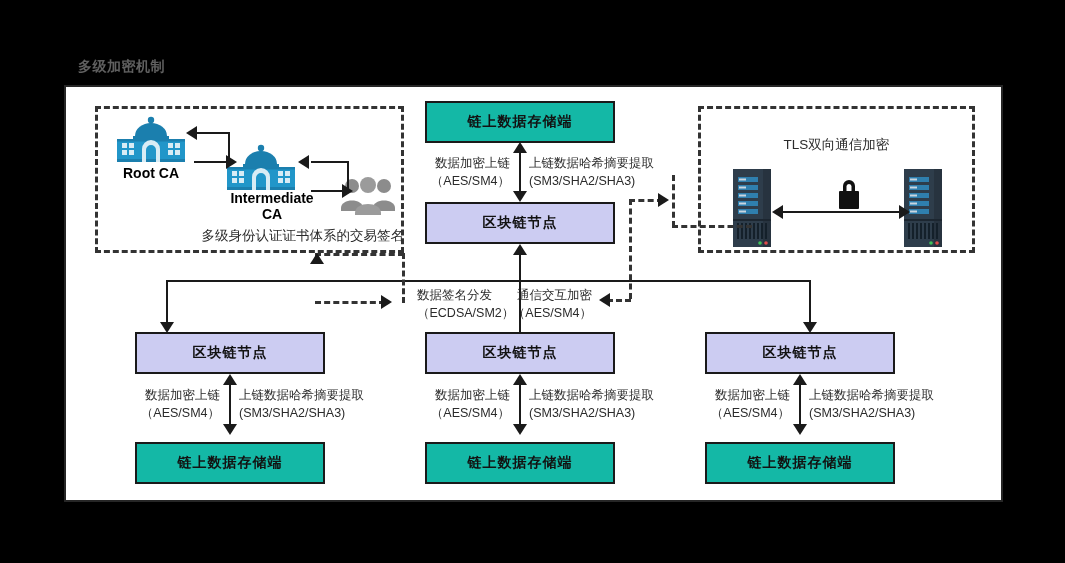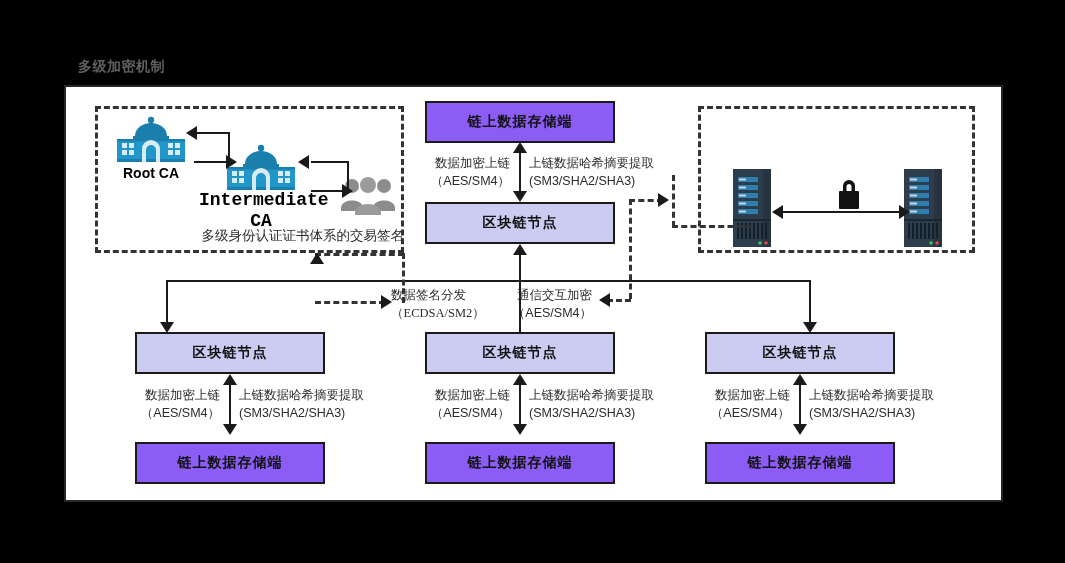--- a/index.html
+++ b/index.html
@@ -22,21 +22,21 @@
 
   
   .dashbox{
     position:absolute;border:3px dashed #333333;box-sizing:border-box;background:transparent;
   }
   .nodebox{
     position:absolute;box-sizing:border-box;border:2px solid #1a1a1a;
     display:flex;align-items:center;justify-content:center;
     font-size:14px;font-weight:bold;color:#121212;letter-spacing:1px;
   }
-  .nodebox.store{background:#8b5cf6;}
+  .nodebox.store{background:#14b8a6;}
   .nodebox.node{background:#ccccf2;}
 
   .cap{
     position:absolute;font-size:12.5px;color:#2b2b2b;line-height:1.45;
     white-space:nowrap;
   }
   .cap.right{text-align:right;}
 
   .vline,.hline{position:absolute;background:#1a1a1a;}
   .vline{width:2px;}
@@ -114,21 +114,21 @@
             <rect x="15" y="26" width="5" height="5"></rect>
           <rect x="8" y="33" width="5" height="5"></rect>
             <rect x="15" y="33" width="5" height="5"></rect>
           <rect x="54" y="26" width="5" height="5"></rect>
             <rect x="61" y="26" width="5" height="5"></rect>
           <rect x="54" y="33" width="5" height="5"></rect>
             <rect x="61" y="33" width="5" height="5"></rect>
         </g>
       </svg>
     </div>
-    <div class="icon-label" style="left:133px;top:103px;width:124px;font-size:18px;font-family:Liberation Mono, monospace;">
+    <div class="icon-label" style="left:144px;top:103px;width:124px;font-size:14px;">
       <div>Intermediate</div>
       <div>CA</div>
     </div>
 
     <div class="icon-wrap" style="left:274px;top:90px;">
       <svg width="56" height="38" viewBox="0 0 56 38">
         <circle cx="12" cy="9" r="7" fill="#8c8c8c"></circle>
         <path d="M1 31 C1 21 23 21 23 31 L23 34 L1 34 Z" fill="#8c8c8c"></path>
         <circle cx="44" cy="9" r="7" fill="#8c8c8c"></circle>
         <path d="M33 31 C33 21 55 21 55 31 L55 34 L33 34 Z" fill="#8c8c8c"></path>
@@ -145,20 +145,21 @@
 
     <div class="hline" style="left:245px;top:74px;width:38px;"></div>
     <div class="vline" style="left:281px;top:74px;height:30px;"></div>
     <div class="hline" style="left:245px;top:103px;width:38px;"></div>
     <div class="ah left" style="left:232px;top:68px;"></div>
     <div class="ah right" style="left:276px;top:97px;"></div>
 
     <div class="panel-caption" style="left:29px;top:140px;width:309px;text-align:right;">多级身份认证证书体系的交易签名</div>
 
     <div class="dashbox" style="left:632px;top:19px;width:277px;height:147px;"></div>
+    <div class="panel-caption" style="left:632px;top:49px;width:277px;">TLS双向通信加密</div>
 
     <div class="icon-wrap" style="left:667px;top:82px;">
       <svg width="38" height="78" viewBox="0 0 38 78">
         <rect x="0" y="0" width="38" height="78" fill="#27333f"></rect>
         <rect x="0" y="0" width="30" height="78" fill="#2e3d4b"></rect>
         <g fill="#2f7fae">
           <rect x="5" y="8" width="20" height="5"></rect>
             <rect x="5" y="16" width="20" height="5"></rect>
           <rect x="5" y="24" width="20" height="5"></rect>
             <rect x="5" y="32" width="20" height="5"></rect>
@@ -259,21 +260,21 @@
 
     <div class="vline" style="left:743px;top:193px;height:48px;"></div>
     <div class="ah down" style="left:737px;top:235px;"></div>
 
     <div class="dh" style="left:249px;top:166px;width:89px;"></div>
     <div class="dv" style="left:336px;top:166px;height:50px;"></div>
     <div class="dh" style="left:249px;top:214px;width:70px;"></div>
     <div class="ah up" style="left:244px;top:166px;"></div>
     <div class="ah right" style="left:315px;top:208px;"></div>
 
-    <div class="cap" style="left:325px;top:199px;width:130px;font-family:Liberation Serif, serif;">
+    <div class="cap" style="left:351px;top:199px;width:130px;">
       <div>数据签名分发</div>
       <div>（ECDSA/SM2）</div>
     </div>
 
     <div class="dv" style="left:606px;top:88px;height:52px;"></div>
     <div class="dh" style="left:606px;top:138px;width:80px;"></div>
     <div class="dh" style="left:563px;top:112px;width:34px;"></div>
     <div class="dv" style="left:563px;top:112px;height:100px;"></div>
     <div class="dh" style="left:541px;top:212px;width:24px;"></div>
     <div class="ah right" style="left:592px;top:106px;"></div>

